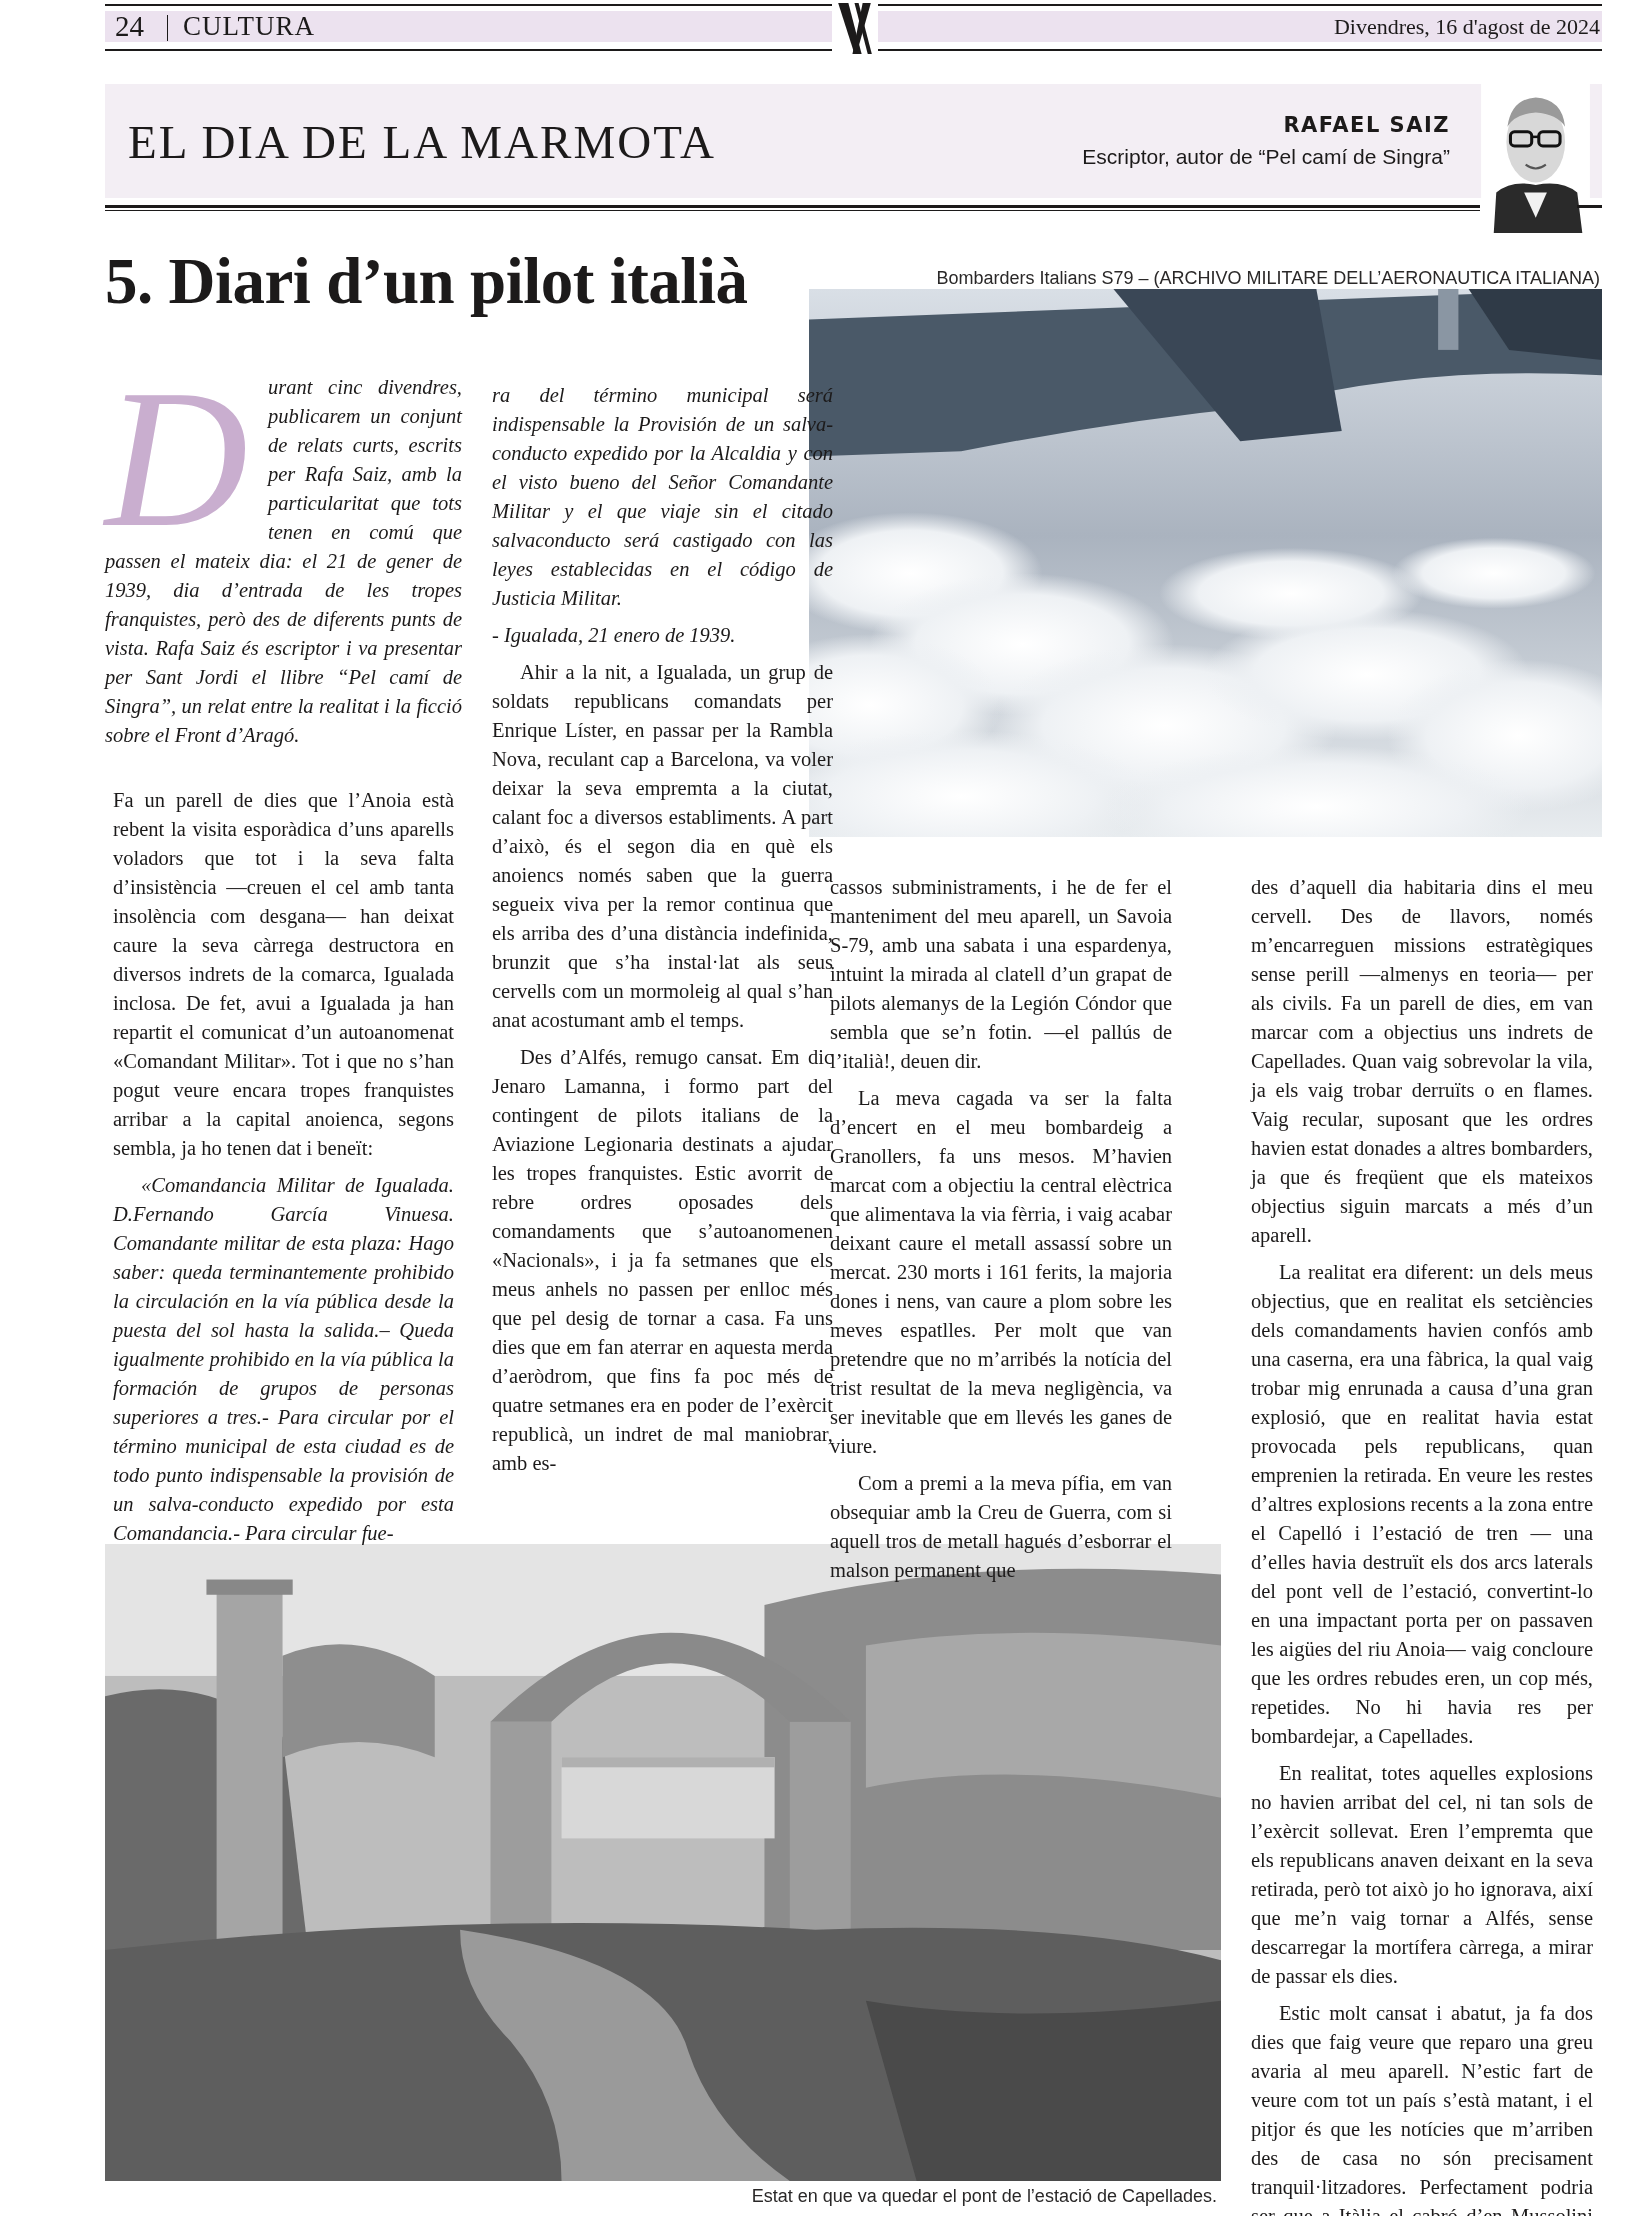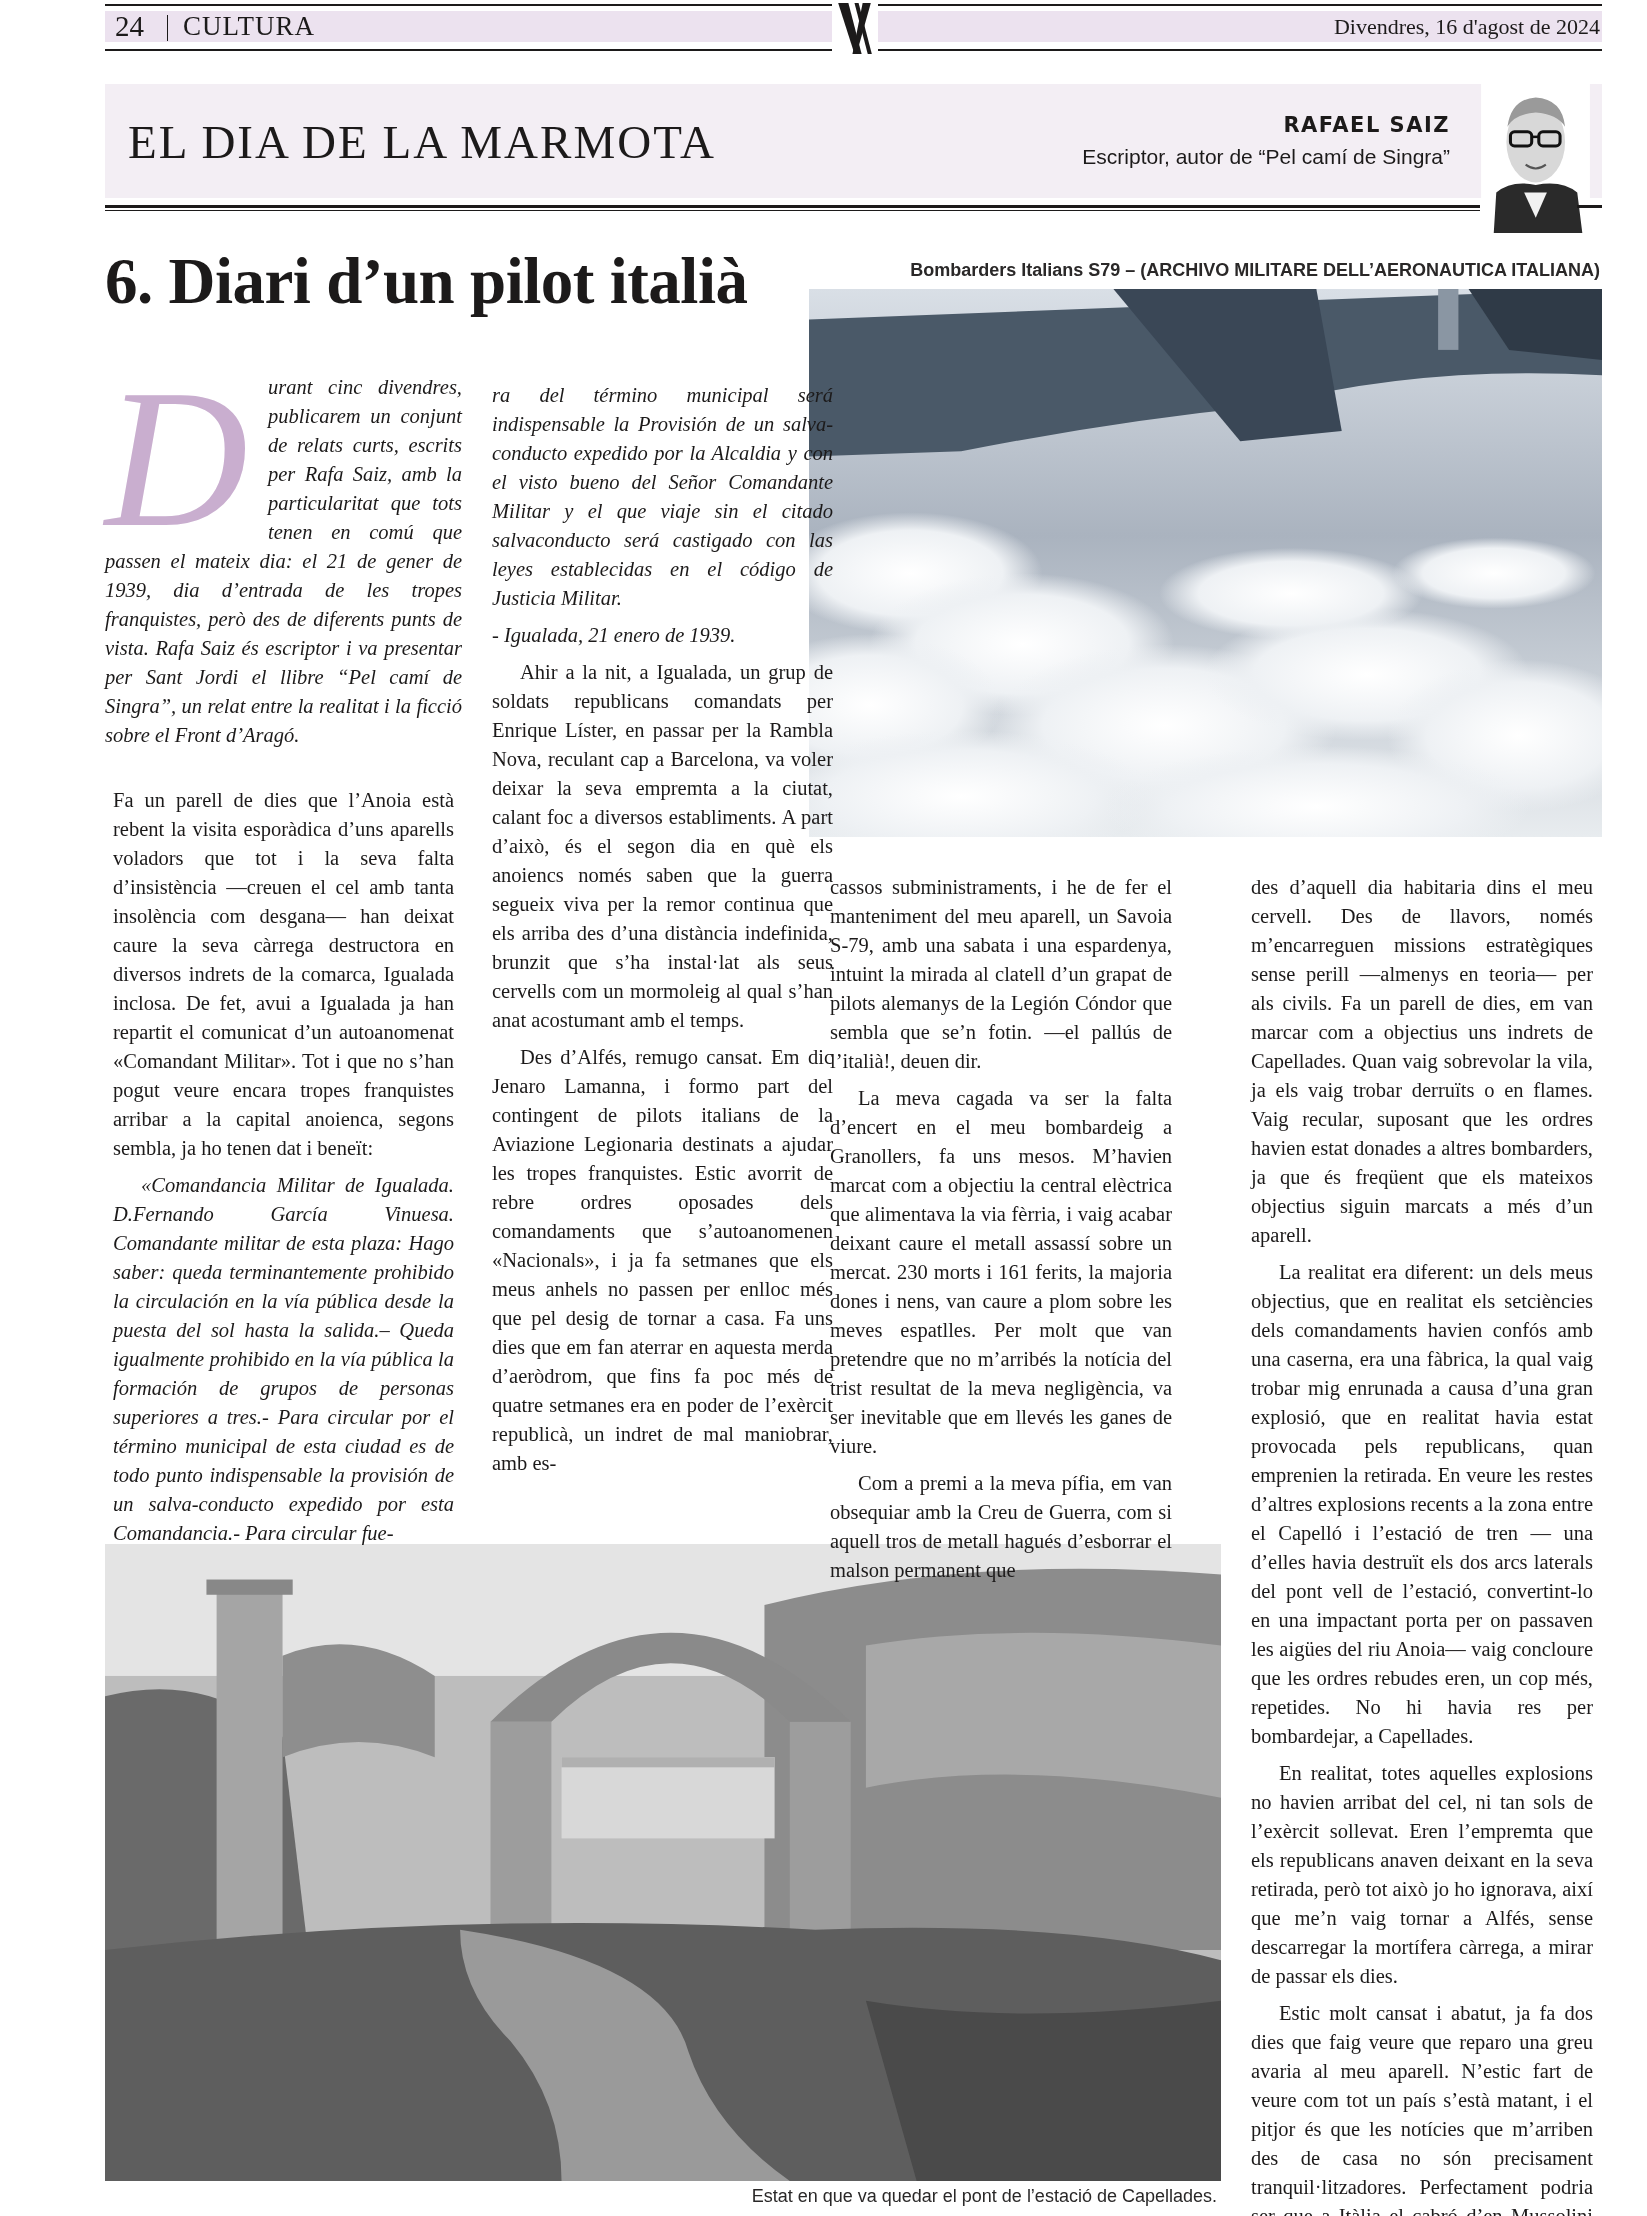--- a/index.html
+++ b/index.html
@@ -18,21 +18,21 @@
   .kicker { position: absolute; left: 128px; top: 114px; font-size: 47px; letter-spacing: 2px; color: #1c1a1a; line-height: 56px; text-align: right; }
   .author { position: absolute; right: 198px; top: 113px; font-family: "DejaVu Sans", sans-serif; font-weight: bold; font-size: 21px; letter-spacing: 1.5px; text-align: right; }
   .authorrole { position: absolute; right: 198px; top: 145px; font-family: "Liberation Sans", sans-serif; font-size: 21px; text-align: right; }
   .portrait { position: absolute; left: 1481px; top: 66px; width: 109px; height: 167px; }
   .hdrline1 { position: absolute; left: 105px; top: 205px; width: 1375px; height: 2.5px; background: #1c1a1a; }
   .hdrline2 { position: absolute; left: 105px; top: 210px; width: 1375px; height: 1px; background: #1c1a1a; }
   .hdrline3 { position: absolute; left: 1577px; top: 205px; width: 25px; height: 2.5px; background: #1c1a1a; }
   
   .headline { position: absolute; left: 105px; top: 243px; font-size: 65px; font-weight: bold; line-height: 76px; letter-spacing: -0.5px; }
   .caption { position: absolute; font-family: "Liberation Sans", sans-serif; font-size: 18px; color: #2a2828; }
-  .cap1 { right: 48px; top: 260px; font-weight: bold; }
+  .cap1 { right: 48px; top: 268px; }
   .cap2 { right: 431px; top: 2186px; }
   
   .photo1 { position: absolute; left: 809px; top: 289px; width: 793px; height: 548px; overflow: hidden; }
   .photo2 { position: absolute; left: 105px; top: 1544px; width: 1116px; height: 637px; overflow: hidden; }
   
   .col { position: absolute; font-size: 20.5px; line-height: 29px; text-align: justify; hyphens: manual; }
   .col p { margin: 8px; }
   .col .ind { text-indent: 28px; }
   .it { font-style: italic; }
   .c1 { left: 105px; top: 373px; width: 357px; }
@@ -75,21 +75,21 @@
     <rect x="58" y="130" width="42" height="28" rx="8" fill="none" stroke="#111" stroke-width="6"></rect>
     <rect x="114" y="130" width="42" height="28" rx="8" fill="none" stroke="#111" stroke-width="6"></rect>
     <line x1="100" y1="140" x2="114" y2="140" stroke="#111" stroke-width="5"></line>
     <path d="M88,195 Q108,210 128,195" fill="none" stroke="#555" stroke-width="4"></path>
   </svg>
 </div>
 <div class="hdrline1"></div>
 <div class="hdrline2"></div>
 <div class="hdrline3"></div>
 
-<h1 class="headline" style="margin:0;">6. Diari d’un pilot italià</h1>
+<h1 class="headline" style="margin:0;">5. Diari d’un pilot italià</h1>
 <div class="caption cap1">Bombarders Italians S79 – (ARCHIVO MILITARE DELL’AERONAUTICA ITALIANA)</div>
 
 <div class="photo1">
   <svg viewBox="0 0 1563 1080" width="793" height="548" preserveAspectRatio="none">
     <defs>
       <linearGradient id="sky" x1="0" y1="0" x2="0" y2="1">
         <stop offset="0" stop-color="#d9dfe6"></stop>
         <stop offset="0.45" stop-color="#aab3bf"></stop>
         <stop offset="1" stop-color="#e8ecef"></stop>
       </linearGradient>

